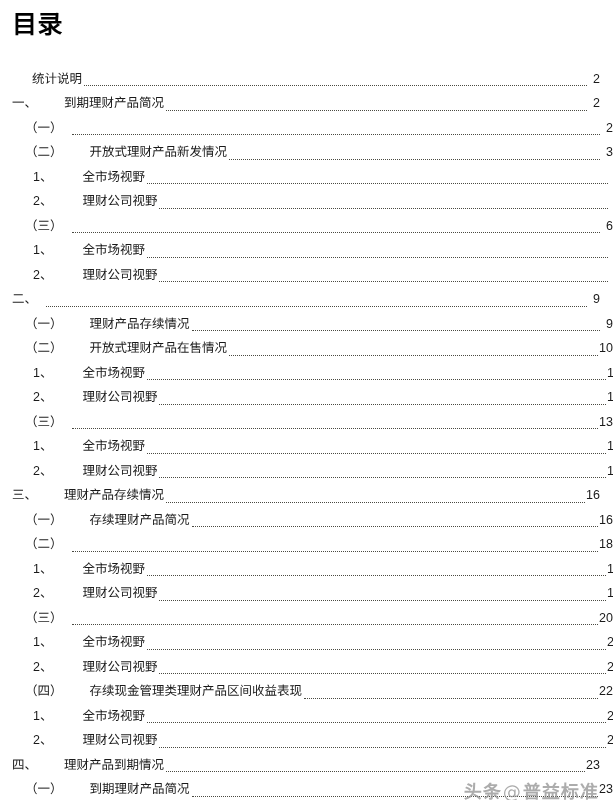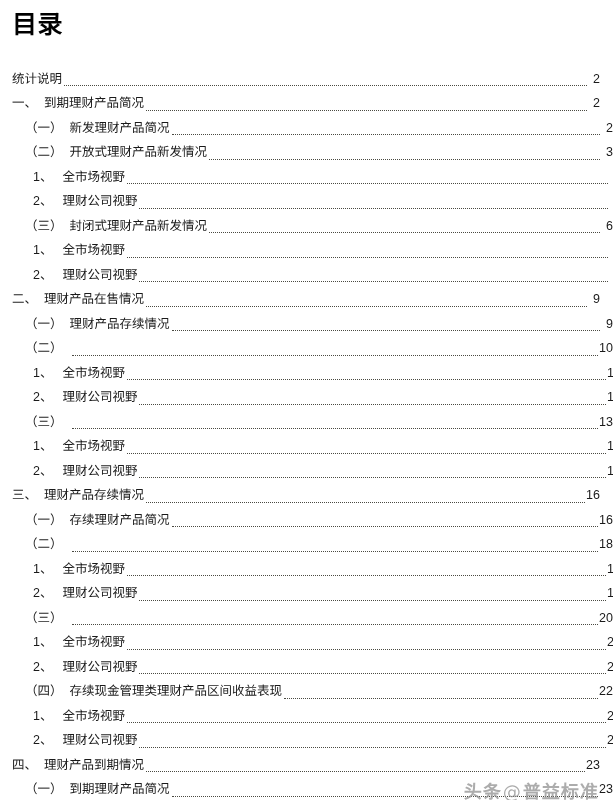--- a/index.html
+++ b/index.html
@@ -51,20 +51,21 @@
     font-size: 12.5px;
     line-height: 24.5px;
     white-space: nowrap;
     color: #1a1a1a;
   }
 
   .toc-entry .label {
     flex: 0 0 auto;
     display: inline-block;
     white-space: nowrap;
+    margin-left: 20px;
   }
 
   .toc-entry .num-prefix {
     display: inline-block;
     flex: 0 0 auto;
   }
 
   
   .toc-entry .leader {
     flex: 1 1 auto;
@@ -128,21 +129,20 @@
         <span class="pageno">2</span>
       </div>
       <div class="toc-entry lvl-1">
         <span class="num-prefix">一、</span>
         <span class="label">到期理财产品简况</span>
         <span class="leader"></span>
         <span class="pageno">2</span>
       </div>
       <div class="toc-entry lvl-2">
         <span class="num-prefix">（一）</span>
-        <span class="label">新发理财产品简况</span>
         <span class="leader"></span>
         <span class="pageno">2</span>
       </div>
       <div class="toc-entry lvl-2">
         <span class="num-prefix">（二）</span>
         <span class="label">开放式理财产品新发情况</span>
         <span class="leader"></span>
         <span class="pageno">3</span>
       </div>
       <div class="toc-entry lvl-3">
@@ -152,50 +152,49 @@
         <span class="pageno">3</span>
       </div>
       <div class="toc-entry lvl-3">
         <span class="num-prefix">2、</span>
         <span class="label">理财公司视野</span>
         <span class="leader"></span>
         <span class="pageno">5</span>
       </div>
       <div class="toc-entry lvl-2">
         <span class="num-prefix">（三）</span>
-        <span class="label">封闭式理财产品新发情况</span>
         <span class="leader"></span>
         <span class="pageno">6</span>
       </div>
       <div class="toc-entry lvl-3">
         <span class="num-prefix">1、</span>
         <span class="label">全市场视野</span>
         <span class="leader"></span>
         <span class="pageno">6</span>
       </div>
       <div class="toc-entry lvl-3">
         <span class="num-prefix">2、</span>
         <span class="label">理财公司视野</span>
         <span class="leader"></span>
         <span class="pageno">7</span>
       </div>
       <div class="toc-entry lvl-1">
         <span class="num-prefix">二、</span>
-        <span class="label">理财产品在售情况</span>
         <span class="leader"></span>
         <span class="pageno">9</span>
       </div>
       <div class="toc-entry lvl-2">
         <span class="num-prefix">（一）</span>
         <span class="label">理财产品存续情况</span>
         <span class="leader"></span>
         <span class="pageno">9</span>
       </div>
       <div class="toc-entry lvl-2">
         <span class="num-prefix">（二）</span>
+        <span class="label">开放式理财产品在售情况</span>
         <span class="leader"></span>
         <span class="pageno">10</span>
       </div>
       <div class="toc-entry lvl-3">
         <span class="num-prefix">1、</span>
         <span class="label">全市场视野</span>
         <span class="leader"></span>
         <span class="pageno">10</span>
       </div>
       <div class="toc-entry lvl-3">

